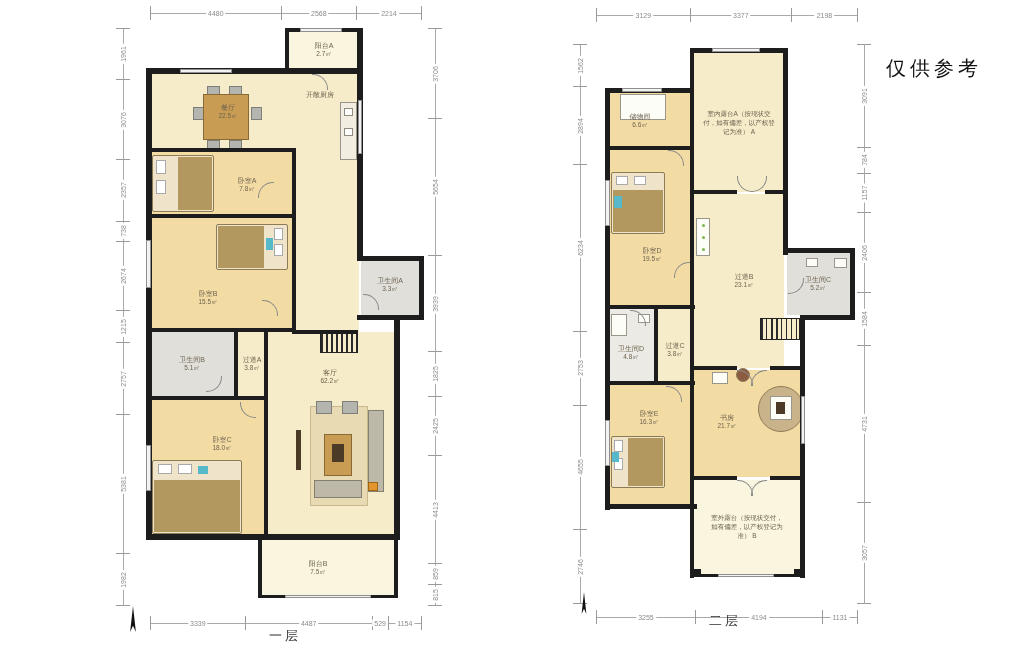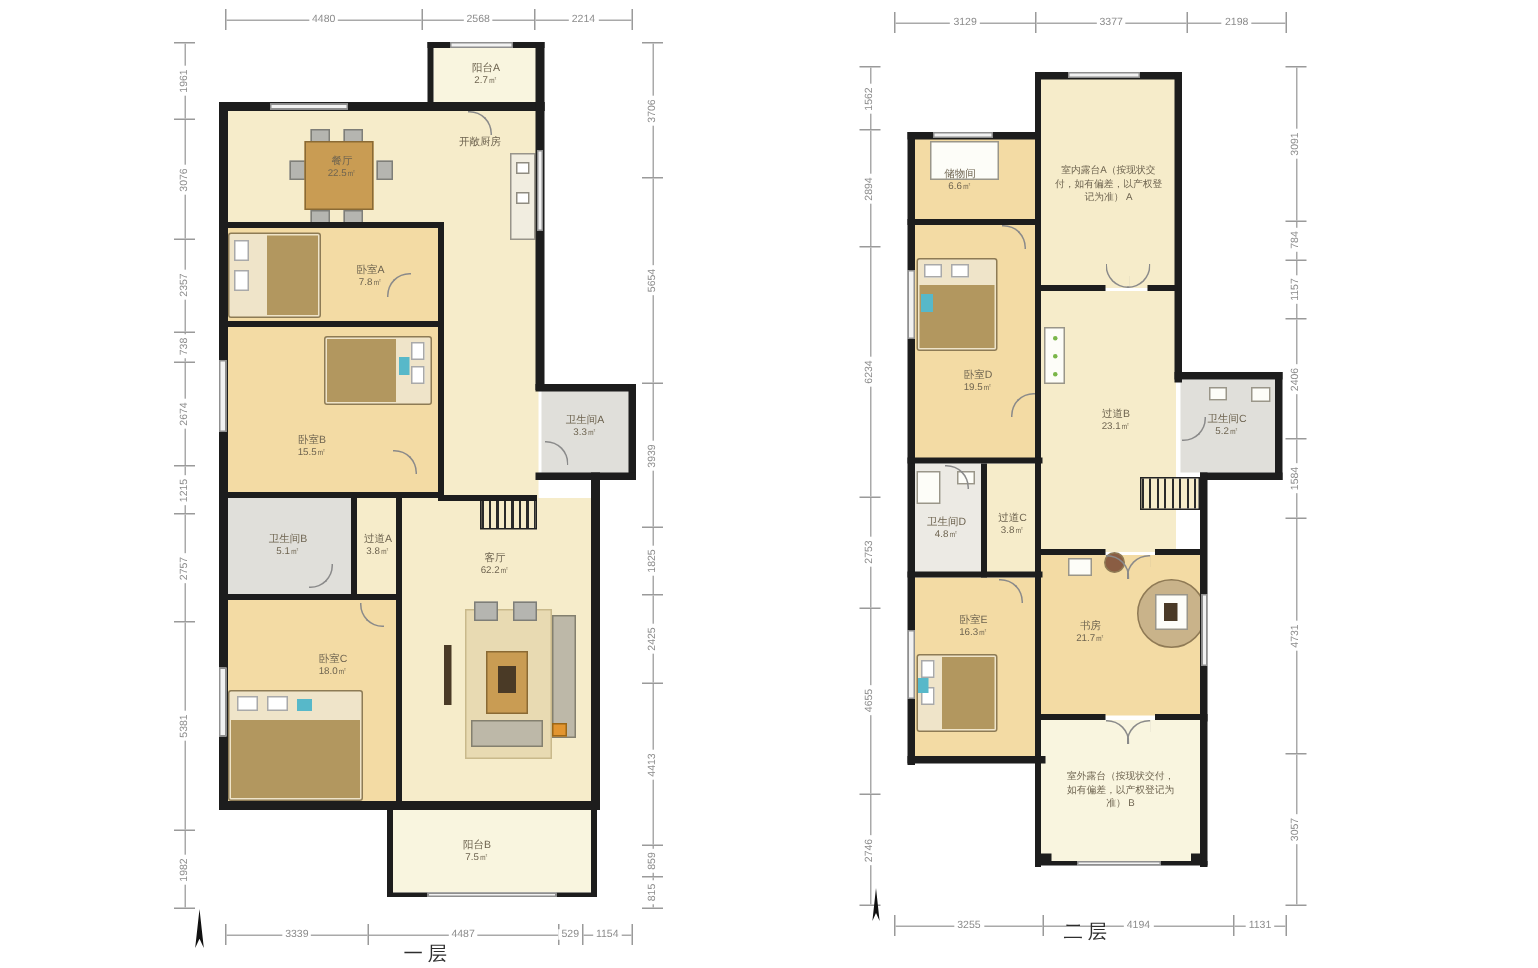--- a/index.html
+++ b/index.html
@@ -62,20 +62,21 @@
   .note{position:absolute;left:886px;top:52px;font-family:"Liberation Serif", serif;font-size:20px;
       color:#111;letter-spacing:4px;line-height:1.6;z-index:6;}
 </style>
 </head>
 <body>
 
 <div class="page">
 
   
   <div class="note">
+    <div>仅供参考</div>
   </div>
 
   
   <div class="grp">
 
     
     <div class="r c-pale" style="left:289px;top:32px;width:70px;height:38px"></div>
     <div class="r c-cream" style="left:150px;top:72px;width:209px;height:80px"></div>
     <div class="r c-cream" style="left:294px;top:152px;width:65px;height:182px"></div>
     <div class="r c-cream" style="left:268px;top:332px;width:128px;height:204px"></div>

